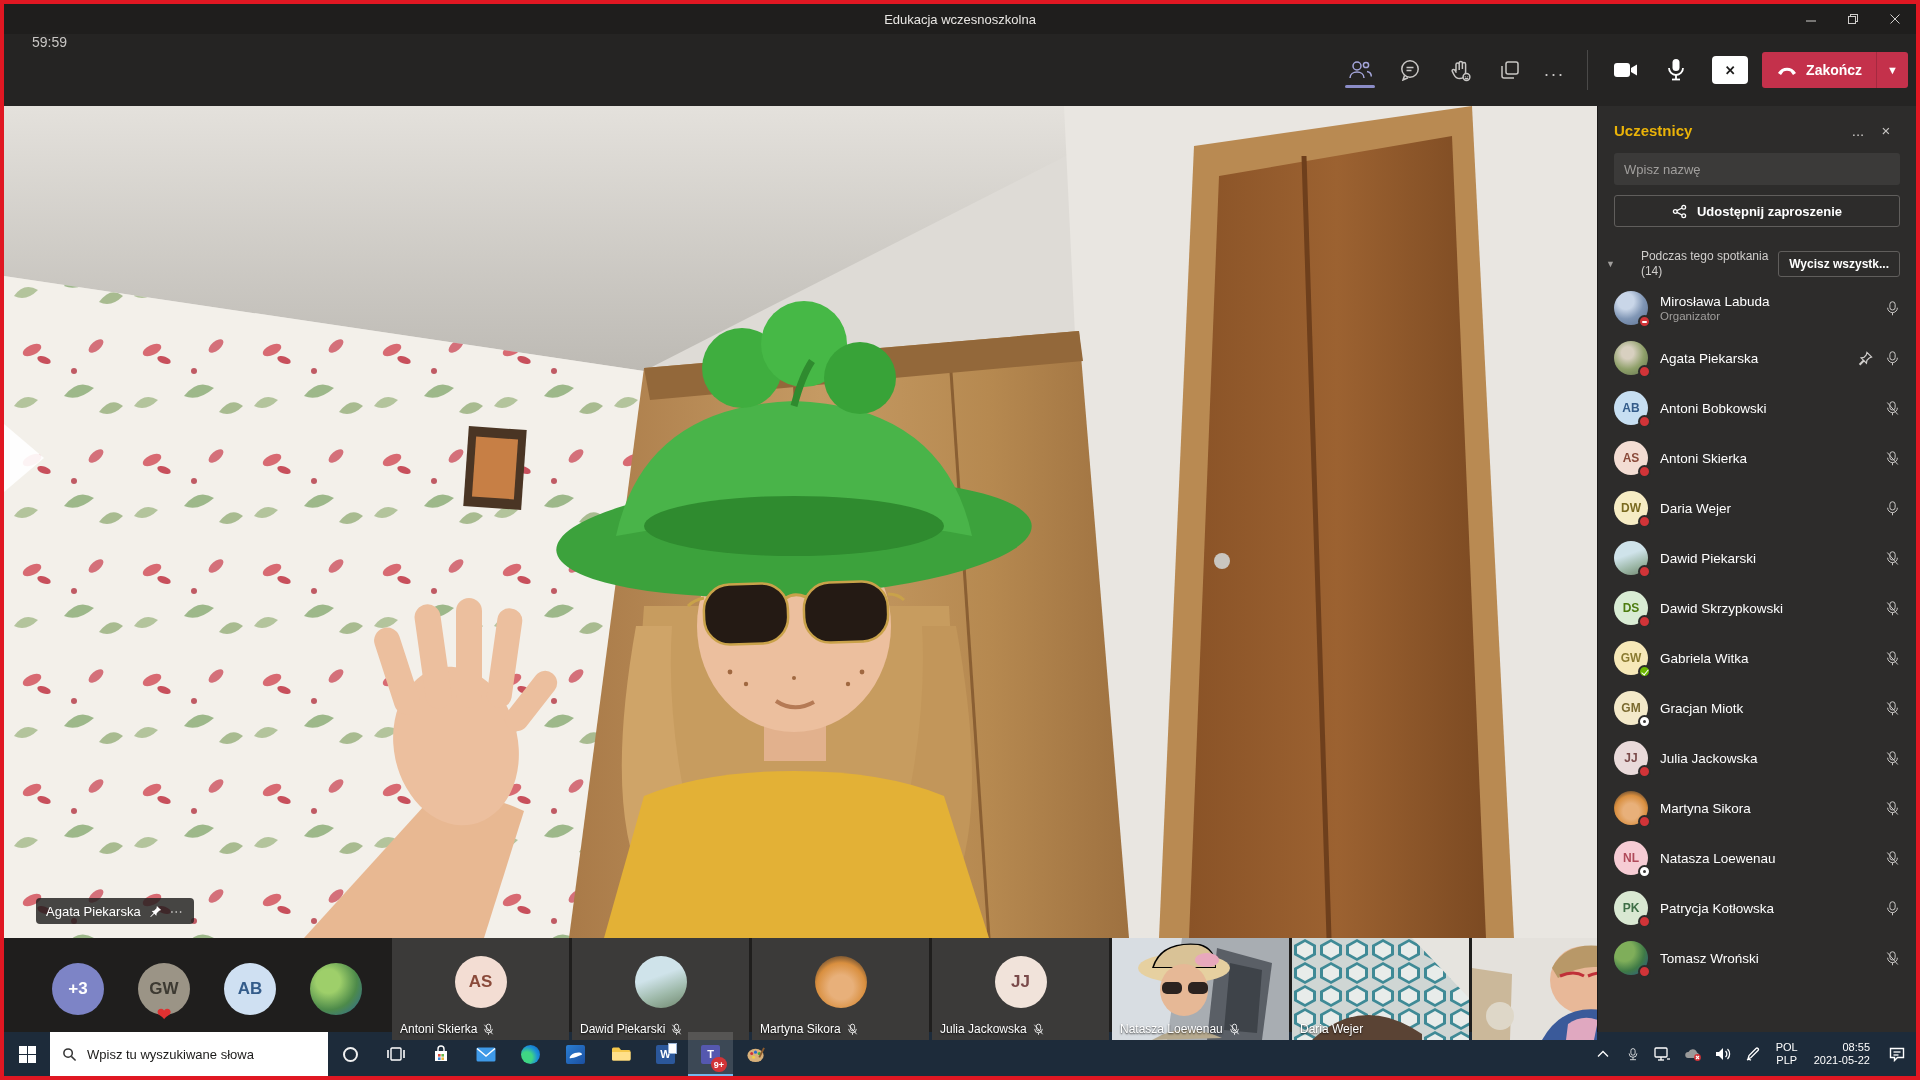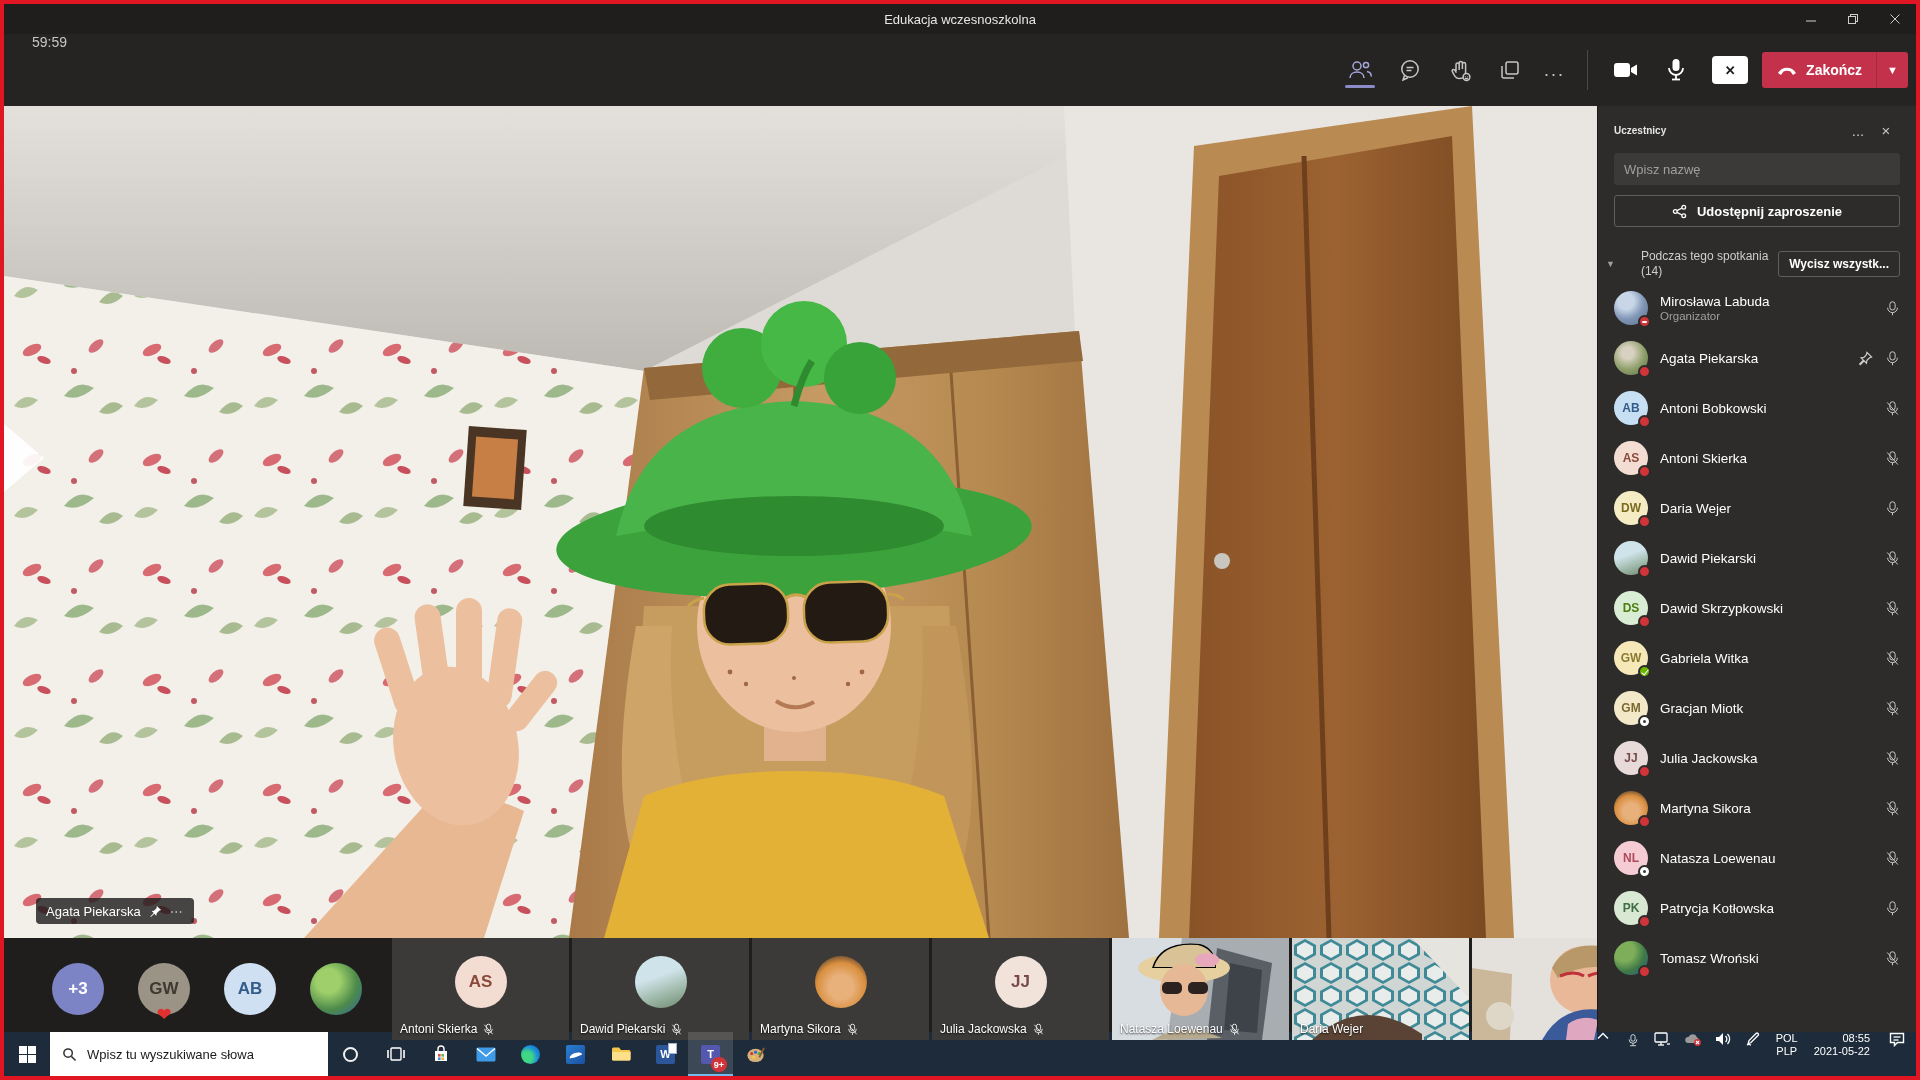--- a/index.html
+++ b/index.html
@@ -47,21 +47,21 @@
   .tile { width:177px; background:#3b3a39; margin-right:3px; position:relative; display:flex; align-items:center; justify-content:center; flex:0 0 auto; cursor:pointer; }
   .tile .t-ava { width:52px; height:52px; border-radius:50%; display:flex; align-items:center; justify-content:center; font-size:17px; font-weight:bold; margin-bottom:14px; }
   .t-label { position:absolute; left:8px; bottom:4px; display:flex; align-items:center; gap:5px; color:#fff; font-size:12px; text-shadow:0 1px 2px rgba(0,0,0,.8); white-space:nowrap; }
   .t-label svg { stroke:#fff; fill:none; stroke-width:1.4; }
   .tile.video { overflow:hidden; }
   .tile.video svg.tv { position:absolute; inset:0; }
 
   
   .panel { width:319px; background:#2d2c2b; border-left:1px solid #1b1a19; display:flex; flex-direction:column; padding:0 16px; flex:0 0 auto; }
   .panel-head { display:flex; align-items:center; margin-top:16px; }
-  .panel-title { color:#e5e5e5; font-size:10px; font-weight:bold; flex:1; }
+  .panel-title { color:#eab308; font-size:15px; font-weight:bold; flex:1; }
   .panel-head .ph-btn { color:#c8c6c4; font-size:15px; width:28px; text-align:center; cursor:pointer; }
   .p-search { margin-top:14px; height:32px; background:#3b3a39; border:none; border-radius:3px; color:#e6e4e2; font-size:13px; padding:0 10px; width:100%; font-family:"Liberation Sans",sans-serif; }
   .p-search::placeholder { color:#a19f9d; }
   .invite-btn { margin-top:10px; height:32px; border:1px solid #605e5c; border-radius:3px; background:transparent; color:#ffffff; font-size:13px; font-weight:bold; display:flex; align-items:center; justify-content:center; gap:10px; cursor:pointer; }
   .invite-btn svg { stroke:#fff; fill:none; stroke-width:1.4; }
   .p-section { display:flex; align-items:center; margin-top:22px; margin-bottom:4px; }
   .p-caret { color:#a19f9d; font-size:9px; margin-right:6px; margin-left:-8px; }
   .p-section-label { color:#d0cecc; font-size:12px; width:150px; line-height:15px;margin-left:20px; }
   .muteall-btn { margin-left:auto; height:26px; border:1px solid #605e5c; border-radius:3px; background:transparent; color:#ffffff; font-size:12px; font-weight:bold; padding:0 10px; white-space:nowrap; cursor:pointer; }
   .p-list { flex:1; overflow:hidden; }
@@ -91,21 +91,21 @@
 
   
   .taskbar { height:44px; background:#1d2b3a; display:flex; align-items:stretch; flex:0 0 auto; }
   .tk-start { width:46px; display:flex; align-items:center; justify-content:center; cursor:pointer; }
   .tk-search { width:278px; background:#ffffff; display:flex; align-items:center; gap:10px; padding:0 12px; cursor:text; }
   .tk-search svg { stroke:#333; fill:none; stroke-width:1.6; flex:0 0 auto; }
   .tk-search span { color:#1b1a19; font-size:13px; white-space:nowrap; }
   .tk-ico { width:45px; display:flex; align-items:center; justify-content:center; position:relative; cursor:pointer; }
   .tk-ico.active { background:rgba(255,255,255,.14); box-shadow:inset 0 -2px 0 #76b9ed; }
   .badge { position:absolute; right:6px; bottom:4px; min-width:15px; height:15px; background:#d13438; border-radius:8px; color:#fff; font-size:9px; font-weight:bold; display:flex; align-items:center; justify-content:center; padding:0 3px; }
-  .tray { margin-left:auto; display:flex; align-items:flex-start; }
+  .tray { margin-left:auto; display:flex; align-items:center; }
   .tray-ico { width:30px; display:flex; align-items:center; justify-content:center; cursor:pointer; }
   .tray-ico svg { stroke:#fff; fill:none; stroke-width:1.3; }
   .tray-txt { display:flex; flex-direction:column; align-items:center; justify-content:center; color:#fff; font-size:11px; line-height:13px; padding:0 8px; cursor:pointer; }
   .tray-clock { align-items:flex-end; }
   .edge-circ { width:19px; height:19px; border-radius:50%; background:radial-gradient(circle at 30% 65%, #3fd684 0 30%, #1b8fd8 60%, #0b5bc0 100%); }
   .word-sq { width:19px; height:19px; background:#2b579a; border-radius:2px; color:#fff; font-size:11px; font-weight:bold; display:flex; align-items:center; justify-content:center; position:relative; }
   .word-sq::after { content:""; position:absolute; right:-2px; top:-2px; width:7px; height:9px; background:#fff; border:1px solid #9db6d8; }
   .wave-sq { width:19px; height:19px; background:linear-gradient(135deg,#2a7fd4,#1b4fa0); border-radius:2px; position:relative; }
   .wave-sq::after { content:""; position:absolute; left:3px; top:8px; width:13px; height:4px; background:#fff; border-radius:50% 50% 50% 50%/80% 80% 20% 20%; transform:rotate(-18deg); }
   .teams-sq { width:19px; height:19px; background:#5558af; border-radius:2px; display:flex; align-items:center; justify-content:center; color:#fff; font-size:11px; font-weight:bold; }

